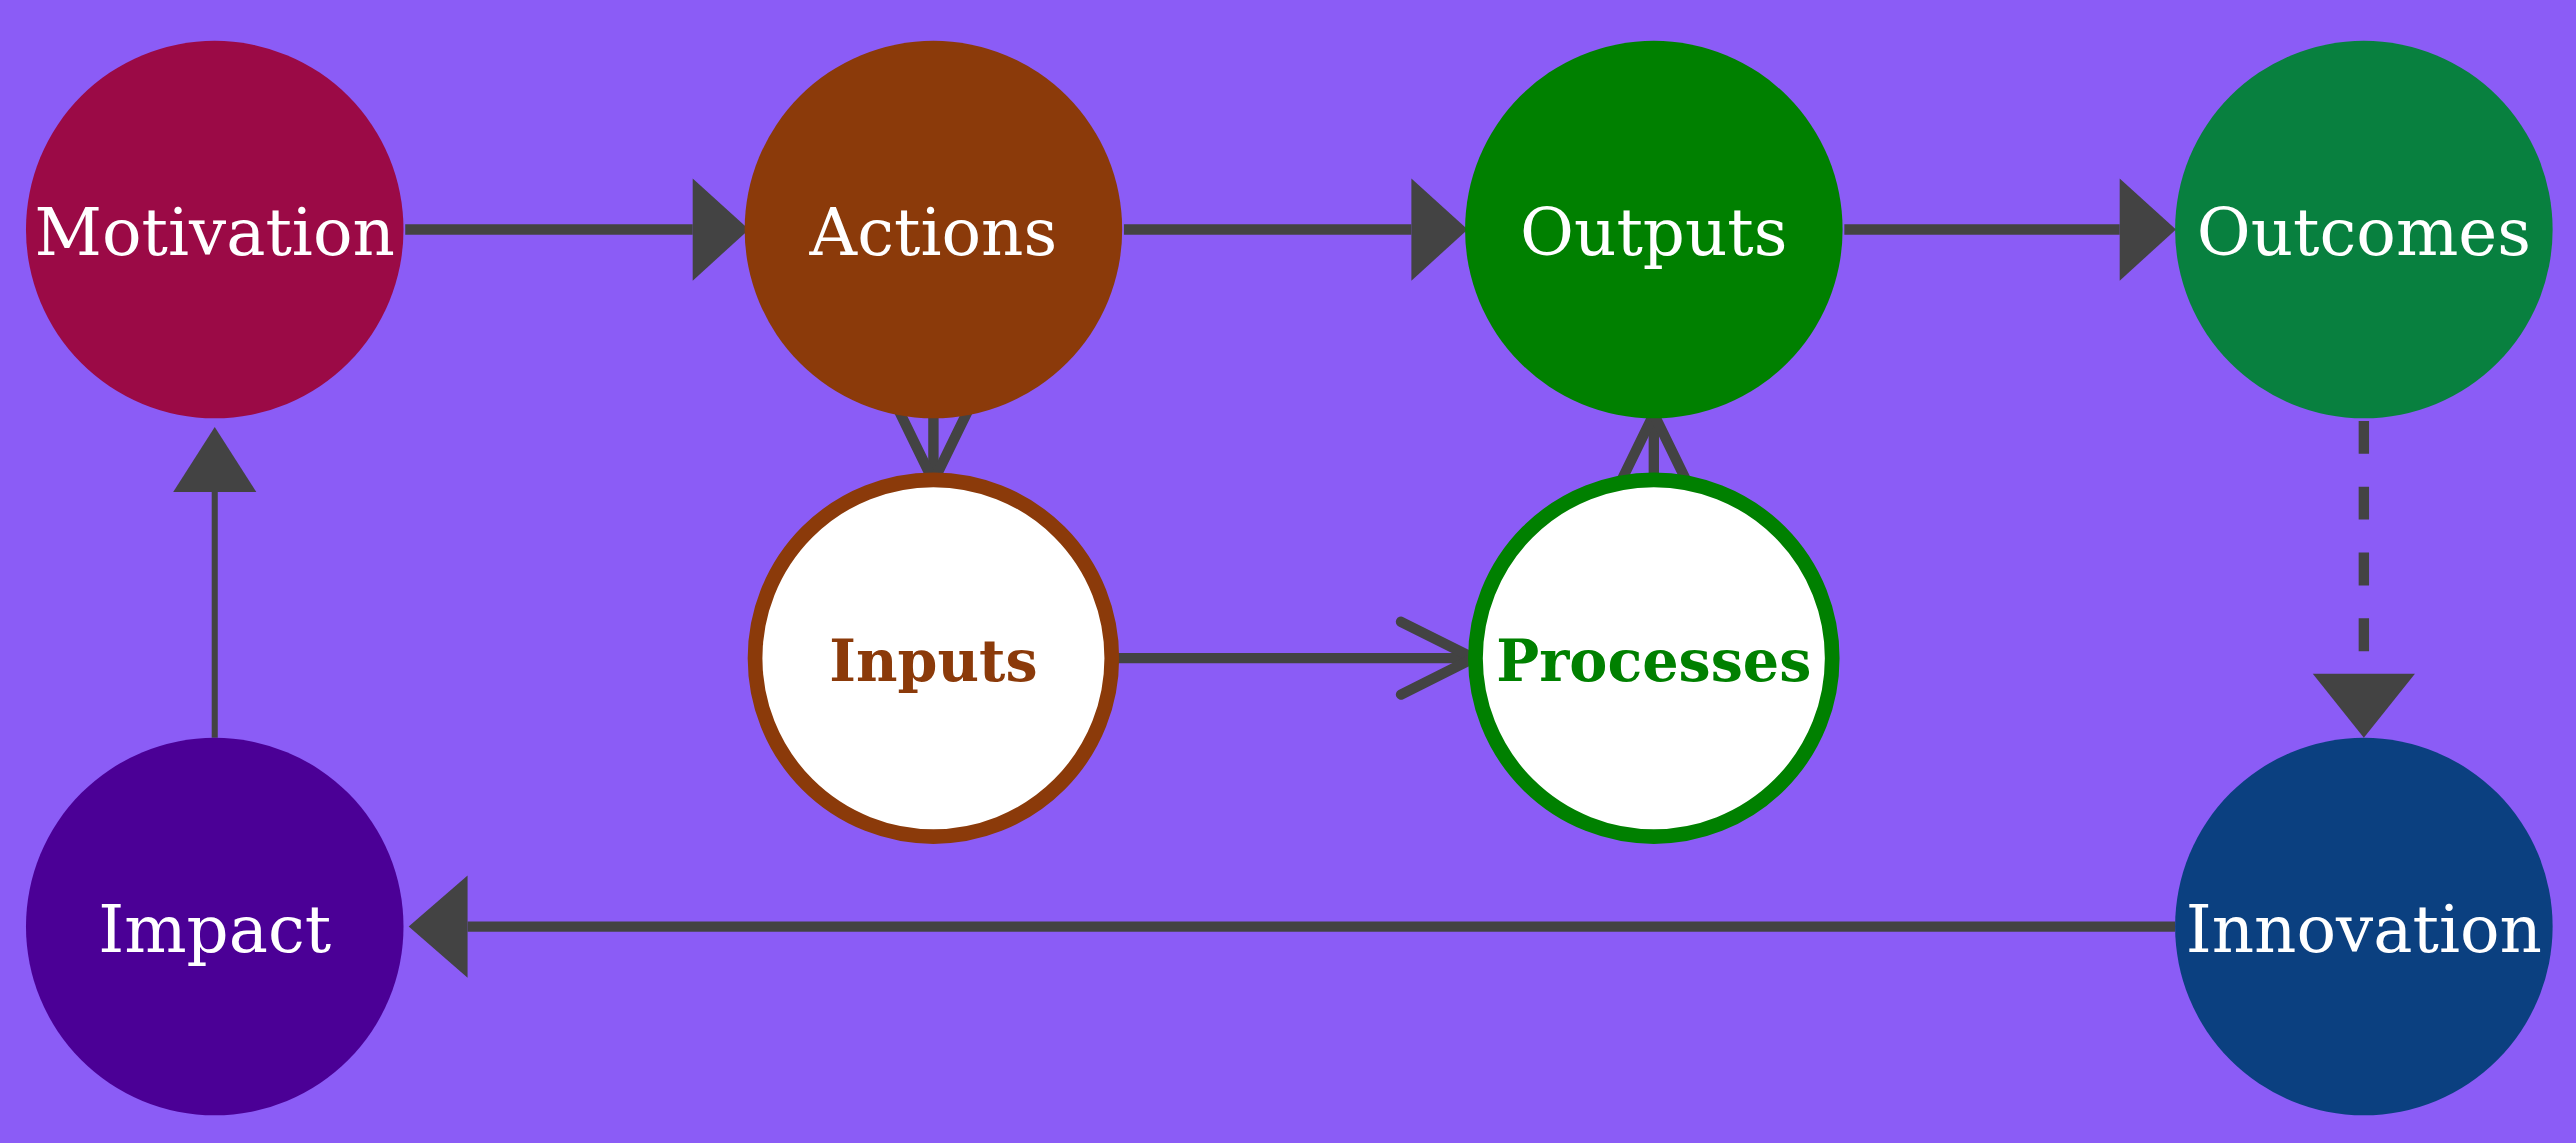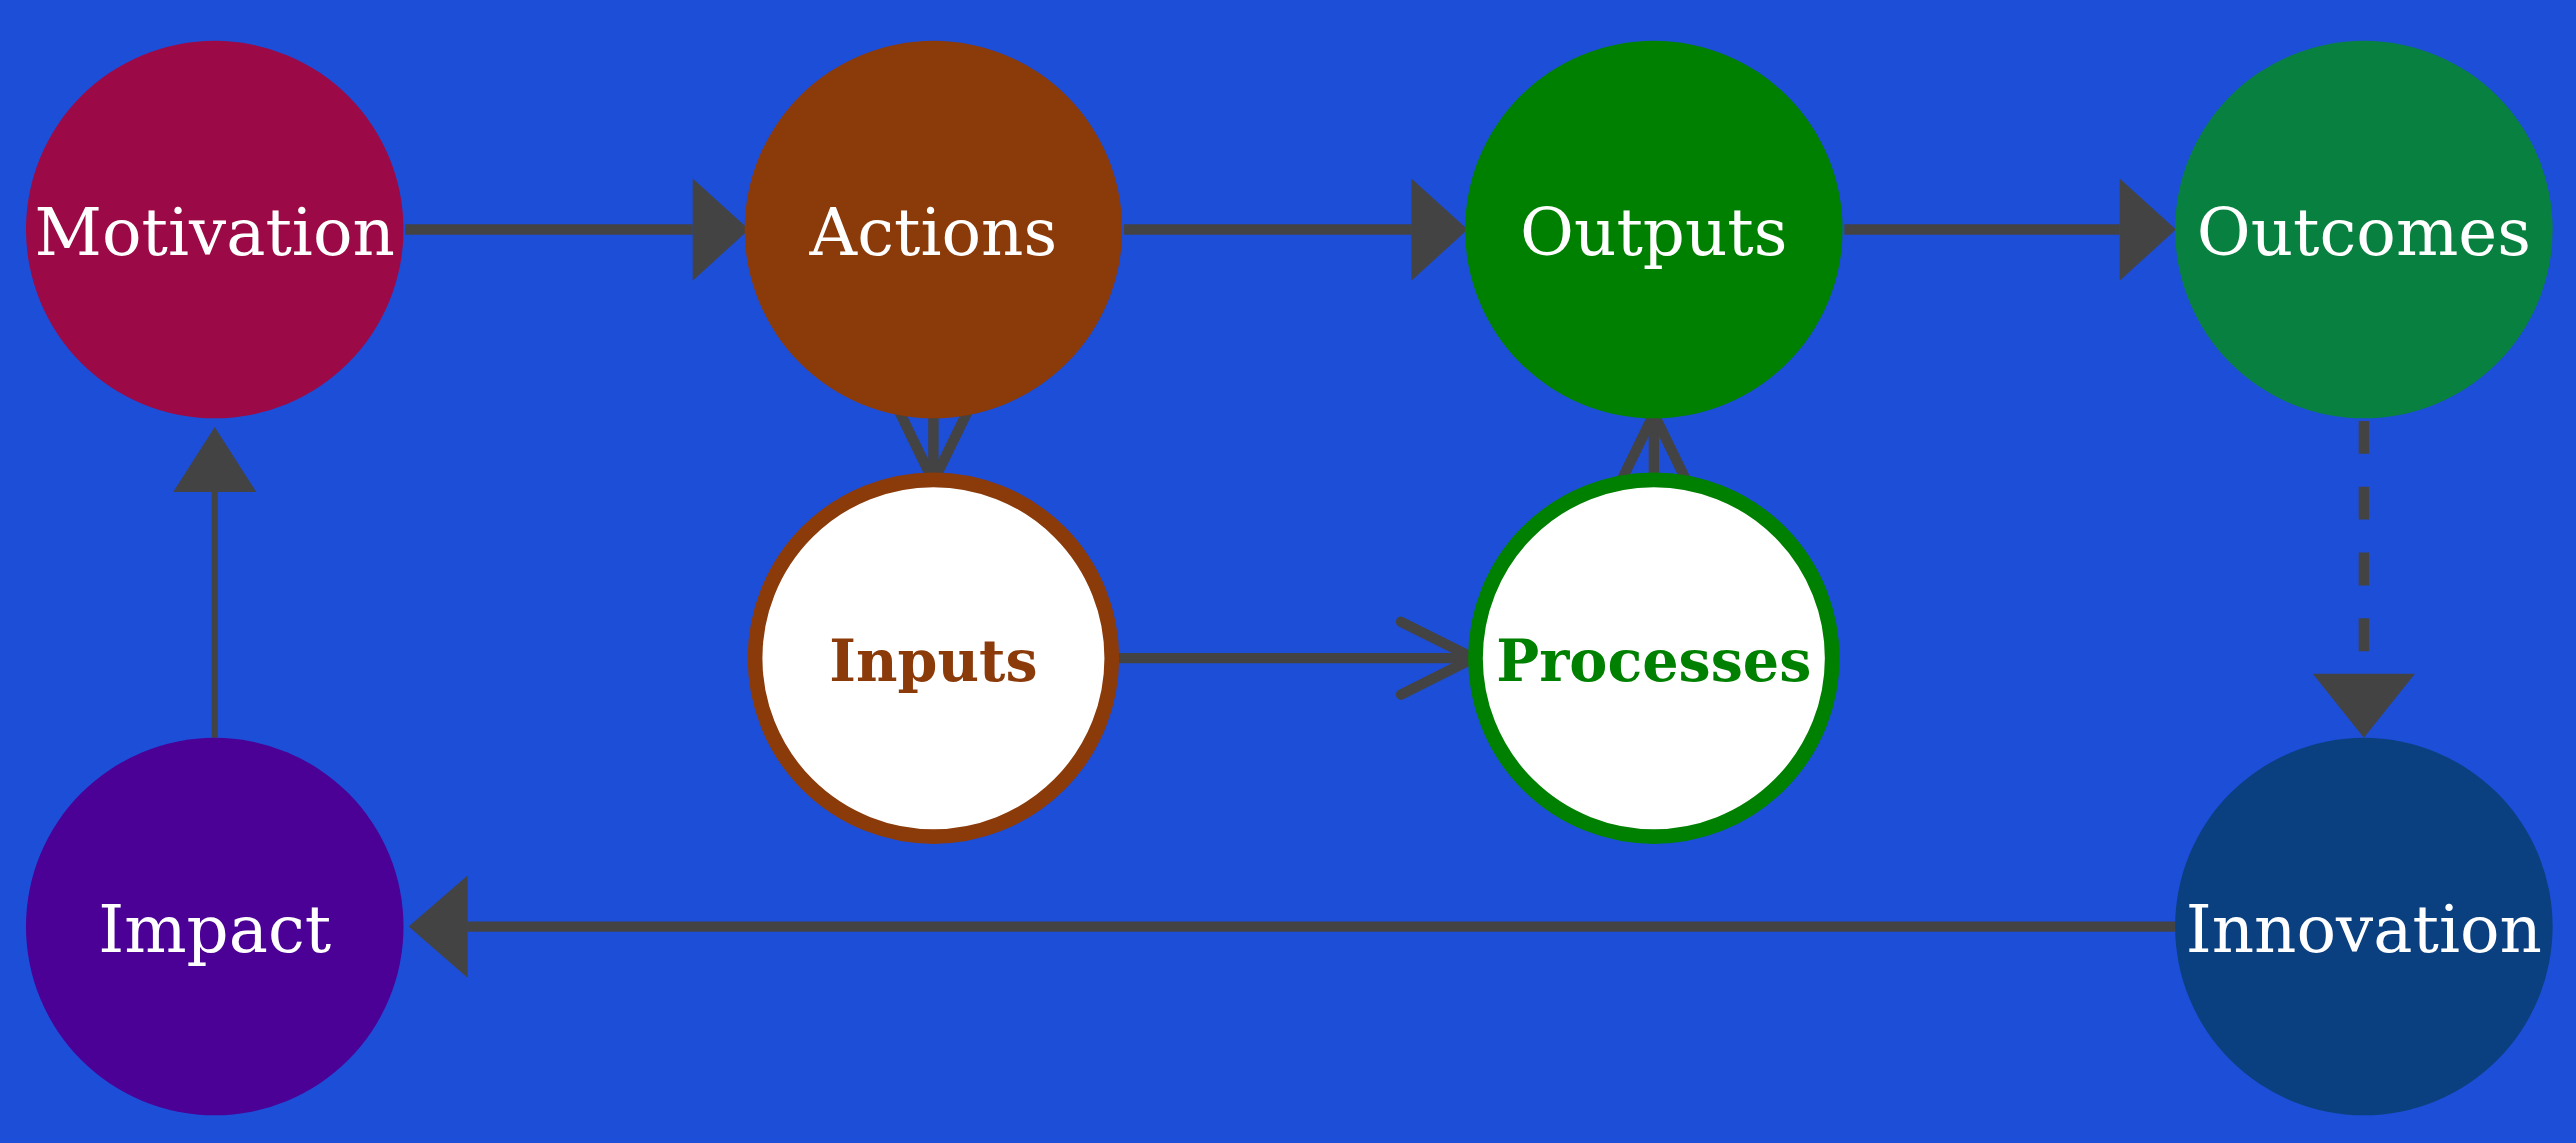--- a/index.html
+++ b/index.html
@@ -1,21 +1,21 @@
 <!DOCTYPE html>
 <html style="font-size:14px"><head>
 <meta charset="utf-8">
 <title>Results Chain Diagram</title>
 <style>
   html,body{margin:0;padding:0;background:#ffffff;}
   body{
     width:2576px;height:1144px;overflow:hidden;
     font-family:"DejaVu Serif","Liberation Serif",serif;
   }
-  #stage{position:relative;width:2576px;height:1144px;background:#1d4ed8;}
+  #stage{position:relative;width:2576px;height:1144px;background:#8b5cf6;}
   #diagram{position:absolute;left:0;top:0;width:2576px;height:1144px;}
   .node-label{
     dominant-baseline:central;
     text-anchor:middle;
     font-family:"DejaVu Serif","Liberation Serif",serif;
   }
 </style>
 </head>
 <body>
 

